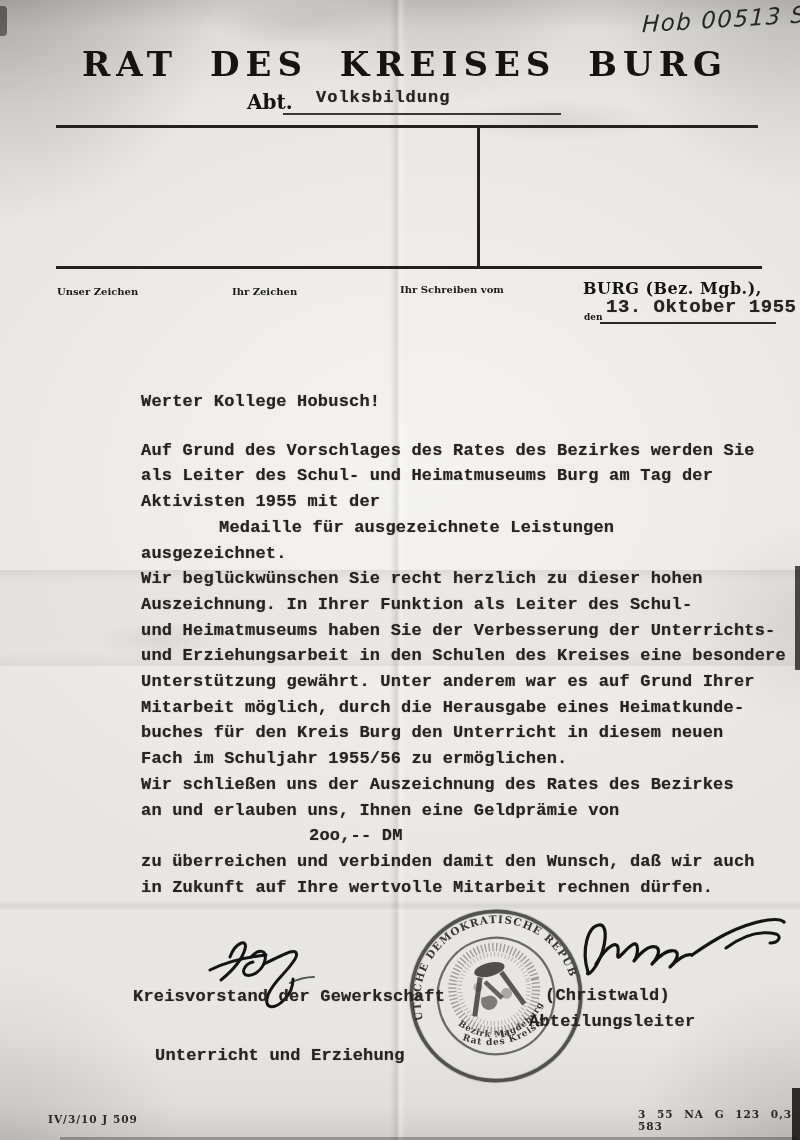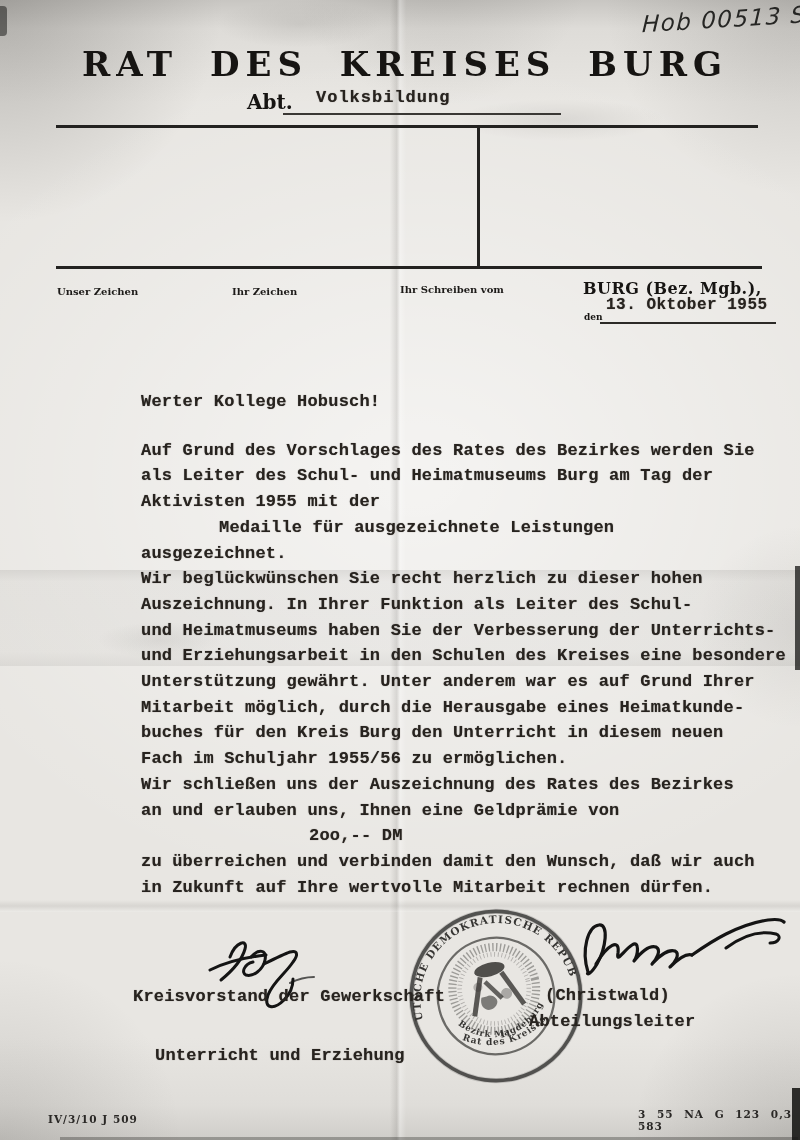--- a/index.html
+++ b/index.html
@@ -51,21 +51,21 @@
   .rule-top{position:absolute;left:56px;top:125px;width:702px;height:2.5px;background:#232220;}
   .rule-bottom{position:absolute;left:56px;top:266px;width:706px;height:2.5px;background:#232220;}
   .rule-v{position:absolute;left:477px;top:126px;width:2.5px;height:141px;background:#232220;}
 
   .ref-label{position:absolute;font-weight:bold;font-size:10px;color:#1d1b19;text-align:right;}
   .ref-1{left:57px;top:286px;}
   .ref-2{left:232px;top:286px;}
   .ref-3{left:400px;top:284px;}
   .place{position:absolute;left:583px;top:279px;font-weight:bold;font-size:16px;letter-spacing:.5px;}
   .date-label{position:absolute;left:584px;top:312px;font-weight:bold;font-size:9px;}
-  .date-value{position:absolute;left:606px;top:296px;font-size:16px;letter-spacing:.5px;text-align:right;}
+  .date-value{position:absolute;left:606px;top:296px;font-size:19px;letter-spacing:.5px;text-align:right;}
   .date-line{position:absolute;left:600px;top:322px;width:176px;height:2px;background:#2c2a27;}
 
   .body-block{position:absolute;left:141px;top:389px;width:660px;font-size:17px;line-height:25.7px;letter-spacing:.2px;}
   .salutation{margin-bottom:23px;}
   .bline{white-space:pre;}
   .ind1{padding-left:78px;}
   .ind2{padding-left:168px;}
 
   .sig-l1{position:absolute;left:133px;top:987px;font-size:17px;letter-spacing:.2px;}
   .sig-l2{position:absolute;left:155px;top:1013px;font-size:17px;letter-spacing:.2px;margin-top:33px;}

